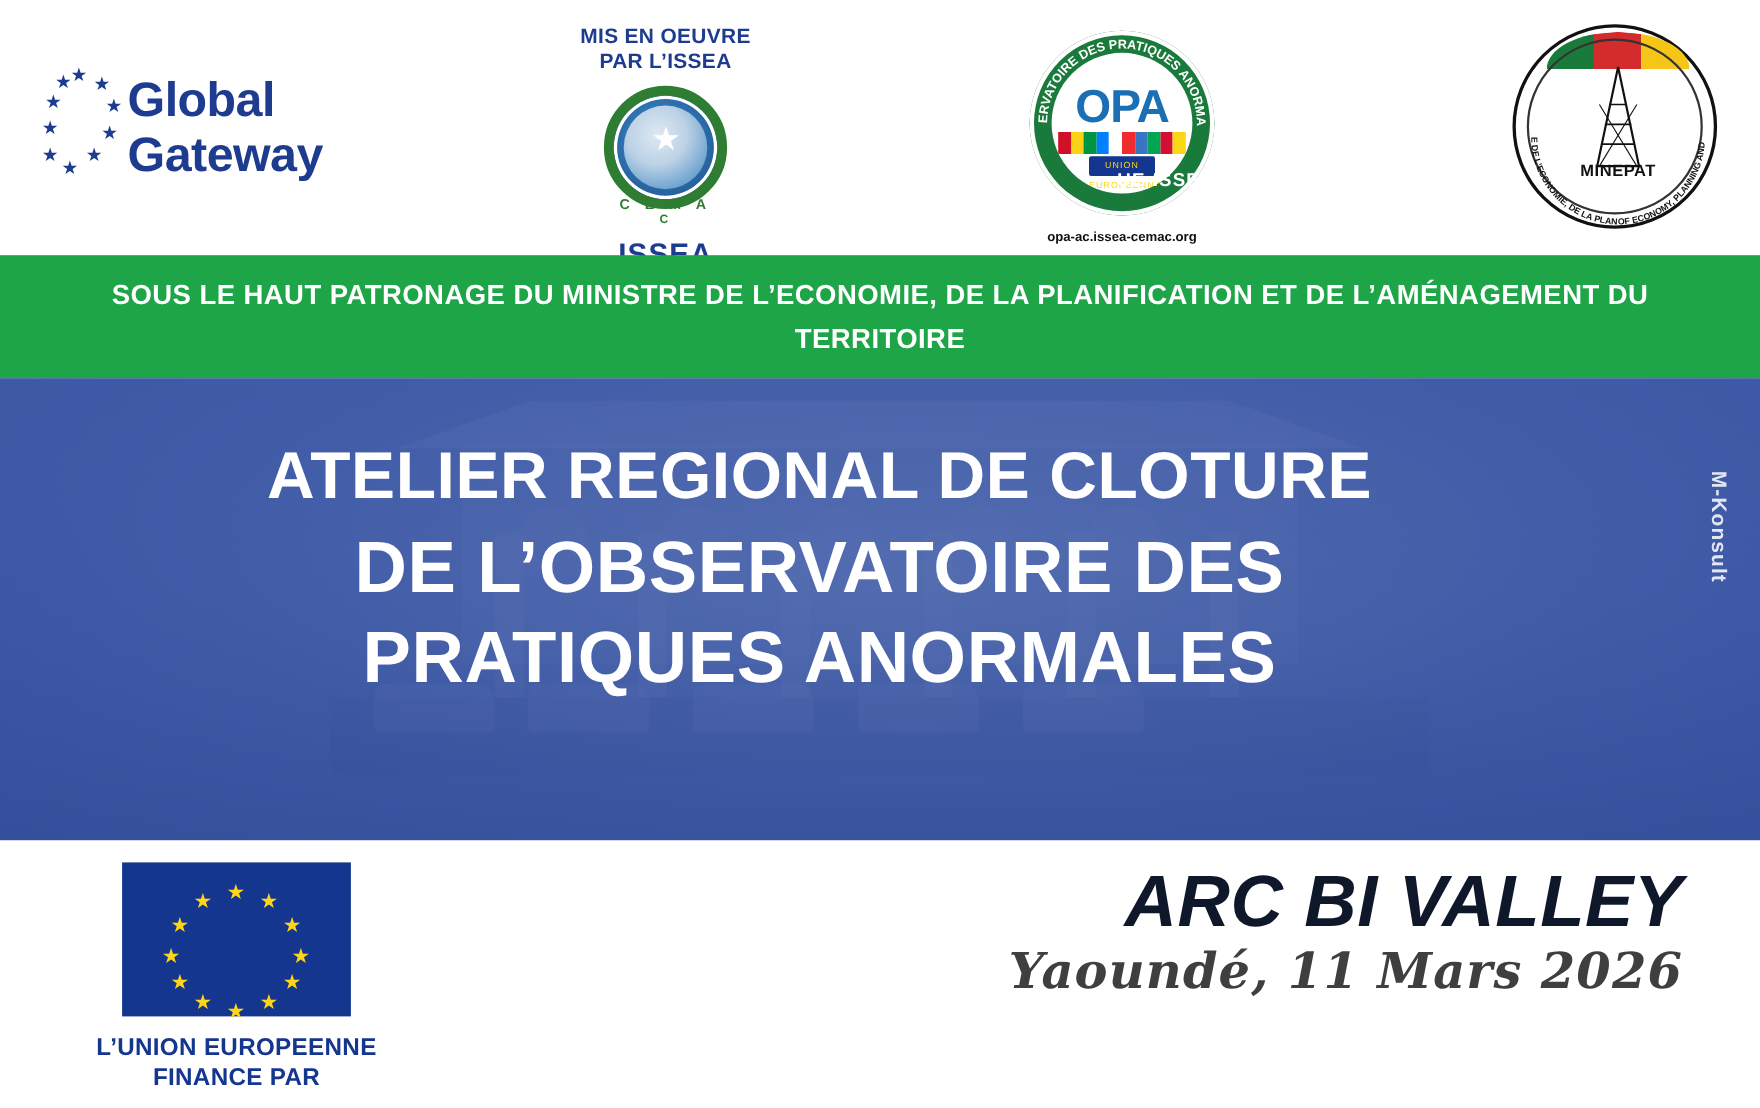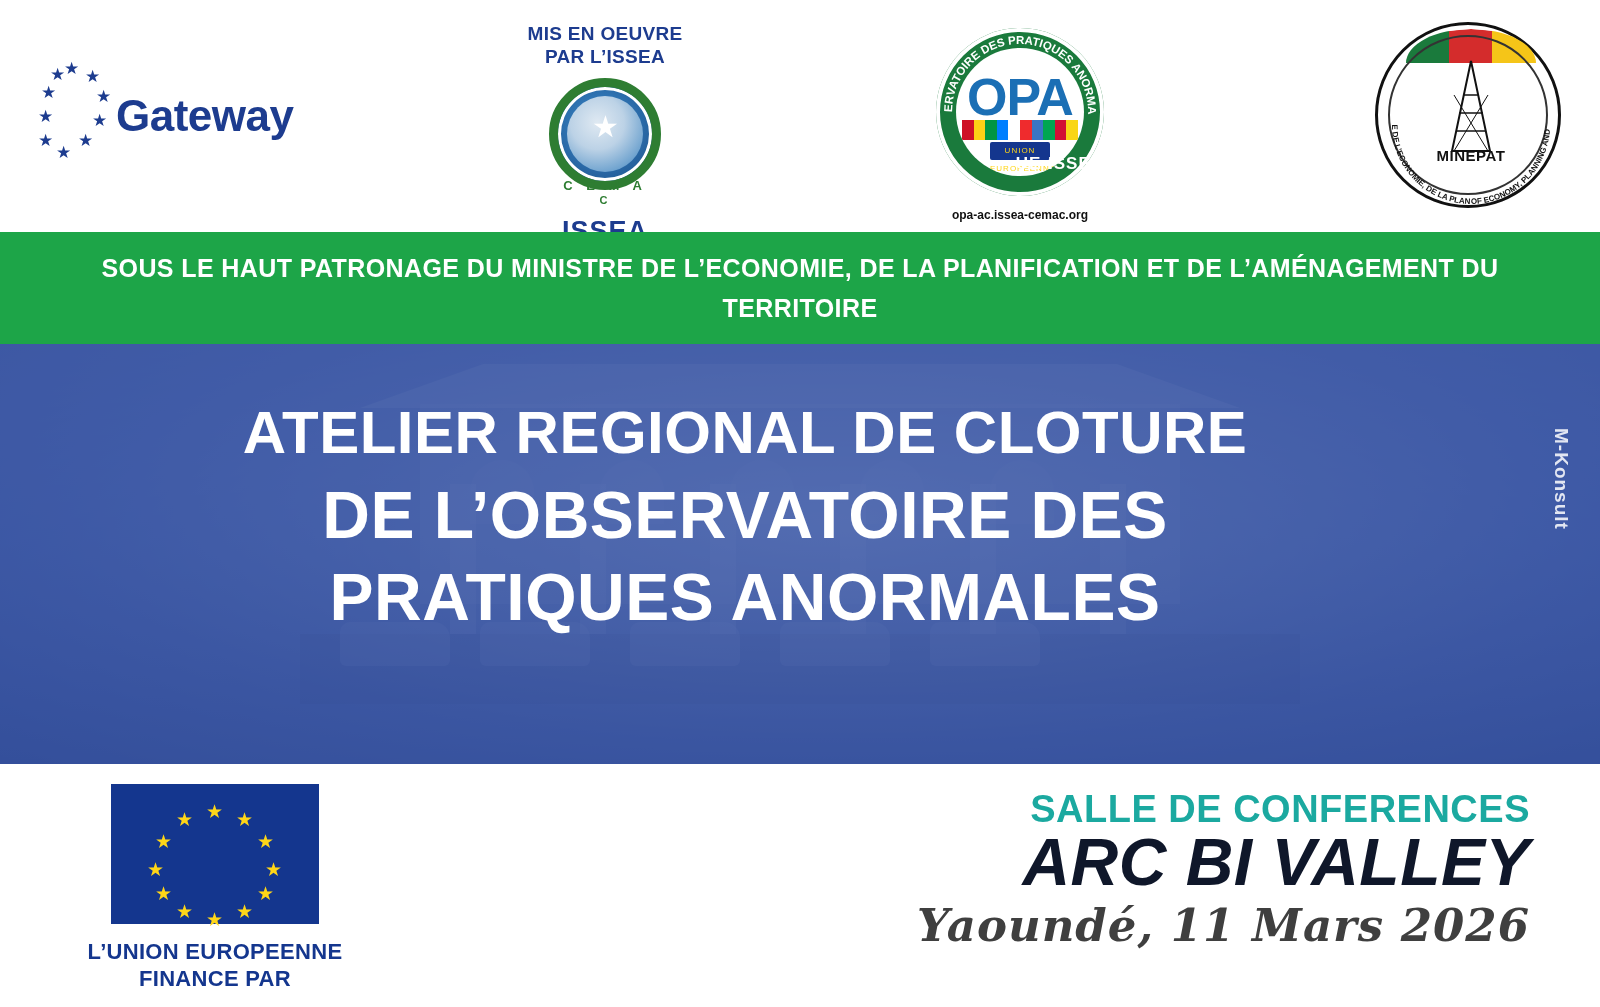--- a/index.html
+++ b/index.html
@@ -80,21 +80,21 @@
     position: absolute; left: 20px; top: 20px; width: 128px; height: 128px;
     border-radius: 50%; background: #ffffff;
     overflow: hidden;
   }
   .opa-arc {
     position: absolute; left: 0; top: 0; width: 168px; height: 168px;
   }
   .opa-arc text { fill: #ffffff; font-size: 11.5px; font-weight: bold; font-family: "Liberation Sans", sans-serif; }
   .opa-text {
     position: absolute; left: 0; top: 30px; width: 128px; text-align: center;
-    color: #1b6fb5; font-weight: bold; font-size: 52px; line-height: 38px;
+    color: #1b6fb5; font-weight: bold; font-size: 42px; line-height: 38px;
     letter-spacing: -1px;
   }
   .opa-flags {
     position: absolute; left: 6px; top: 72px; width: 116px; height: 20px;
     display: flex;
   }
   .opa-flags i { flex: 1 1 auto; height: 20px; display: block; }
   .opa-eu {
     position: absolute; left: 34px; top: 94px; width: 60px; height: 18px;
     background: #14368e; border-radius: 2px;
@@ -253,20 +253,21 @@
         <span style="left:58px;top:28px;">★</span>
         <span style="left:54px;top:52px;">★</span>
         <span style="left:40px;top:72px;">★</span>
         <span style="left:18px;top:84px;">★</span>
         <span style="left:0px;top:72px;">★</span>
         <span style="left:0px;top:48px;">★</span>
         <span style="left:3px;top:24px;">★</span>
         <span style="left:12px;top:6px;">★</span>
       </div>
       <div class="gg-text">
+        <div>Global</div>
         <div>Gateway</div>
       </div>
     </div>
 
     <div class="issea">
       <div class="caption">MIS EN OEUVRE</div>
       <div class="caption">PAR L’ISSEA</div>
       <div class="cemac-emblem">
         <div class="cemac-ring"></div>
         <div class="cemac-globe"></div>
@@ -387,18 +388,17 @@
         <span style="left:44px;top:48px;">★</span>
         <span style="left:65px;top:26px;">★</span>
       </div>
       <div class="eu-caption">
         <div>L’UNION EUROPEENNE</div>
         <div>FINANCE PAR</div>
       </div>
     </div>
 
     <div class="venue">
-      <div class="line1">SALLE DE CONFERENCES</div>
       <div class="line2">ARC BI VALLEY</div>
       <div class="date">Yaoundé, 11 Mars 2026</div>
     </div>
   </div>
 </div>
 
 </body></html>

